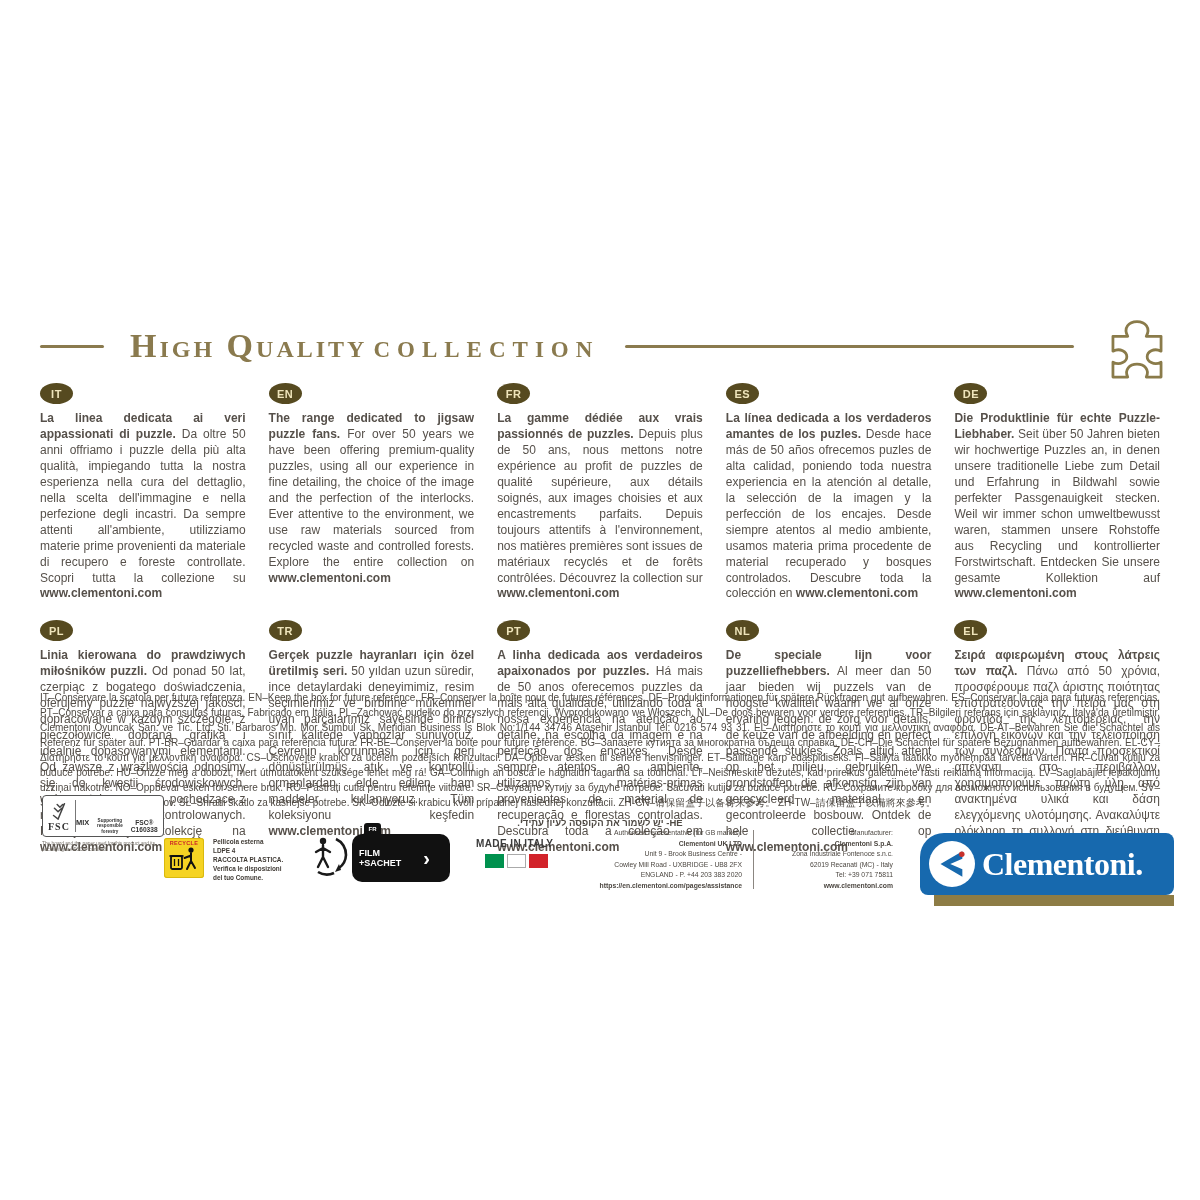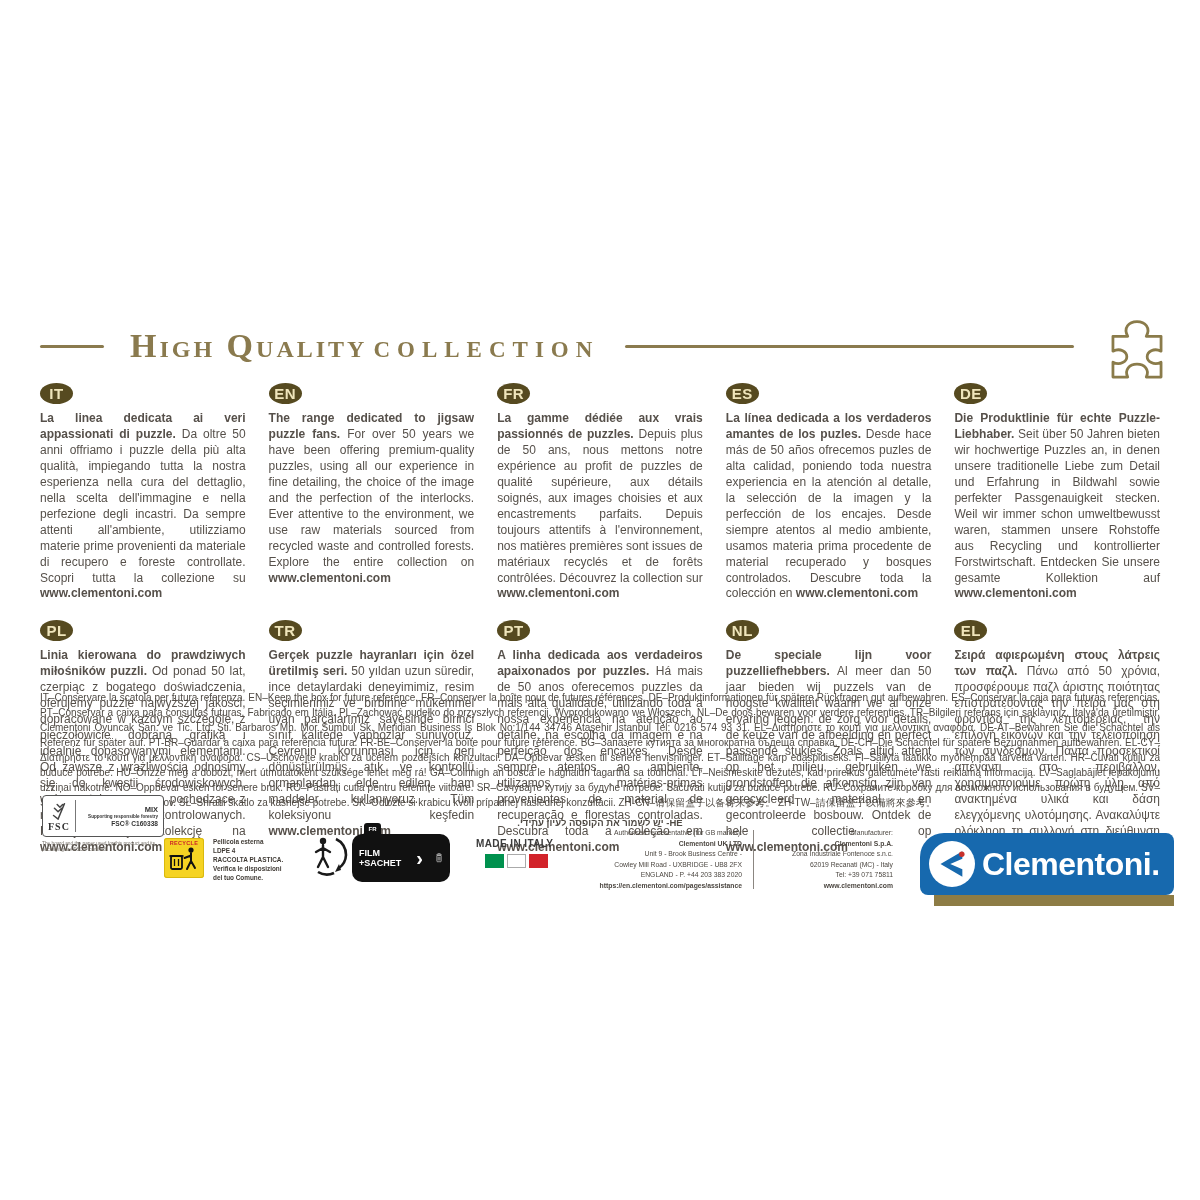--- a/index.html
+++ b/index.html
@@ -17,74 +17,74 @@
   .rule.left{width:64px;margin-right:26px;}
   .rule.right{flex:1;margin:0 26px;}
   .hq-title{display:flex;align-items:baseline;gap:6px;color:var(--accent);font-family:"Liberation Serif",serif;font-weight:600;white-space:nowrap;}
   .hq-title .t1{font-size:34px;font-variant:small-caps;letter-spacing:3px;}
   .hq-title .t2{font-size:23px;letter-spacing:7px;}
   .puzzle-icon{width:74px;height:74px;flex:0 0 auto;margin-top:14px;}
 
   
   .blocks{position:absolute;top:383px;left:40px;width:1120px;display:grid;grid-template-columns:repeat(5,1fr);column-gap:23px;row-gap:18px;}
   .lang-block{min-height:136px;}
-  .badge{display:inline-flex;align-items:center;justify-content:center;width:33px;height:21px;border-radius:50%;background:var(--badge);color:var(--badge-text);font-size:15px;font-weight:bold;letter-spacing:.5px;margin-bottom:7px;}
+  .badge{display:inline-flex;align-items:center;justify-content:center;width:33px;height:21px;border-radius:50%;background:var(--badge);color:var(--badge-text);font-size:11px;font-weight:bold;letter-spacing:.5px;margin-bottom:7px;}
   .blurb{font-size:12px;line-height:1.33;text-align:justify;color:var(--ink);}
   .blurb .lead{font-weight:bold;}
   .blurb .url{font-weight:bold;}
 
   
   .fineprint{position:absolute;top:690px;left:40px;width:1120px;color:#4f4a44;}
   .fineprint .main{font-size:10px;line-height:1.5;text-align:justify;}
   .rtl{direction:rtl;text-align:center;white-space:pre-wrap;}
   .heb{font-size:9.5px;margin-top:7px;font-weight:bold;}
   .ara{font-size:10.5px;font-weight:bold;margin-top:2px;}
   .ara-small{font-size:8px;margin-top:5px;color:#5a554f;}
 
   
   .fsc-group{position:absolute;left:42px;top:795px;width:122px;}
   .fsc-box{display:flex;align-items:stretch;border:1.3px solid #555;border-radius:4px;padding:4px 5px;background:#fff;height:42px;}
   .fsc-left{display:flex;flex-direction:column;align-items:center;justify-content:space-between;padding-right:5px;border-right:1px solid #777;}
   .fsc-left .fsc-word{font-family:"Liberation Serif",serif;font-weight:bold;font-size:10px;color:#333;letter-spacing:1px;}
-  .fsc-right{flex:1;display:flex;flex-direction:column;align-items:flex-end;justify-content:center;text-align:center;color:#333;}
+  .fsc-right{flex:1;display:flex;flex-direction:row;align-items:flex-start;justify-content:center;text-align:center;color:#333;margin-top:18px;}
   .fsc-right .mix{font-size:7.5px;font-weight:bold;}
   .fsc-right .tagline{font-size:4.6px;font-weight:bold;line-height:1.15;}
   .fsc-right .code{font-size:6.6px;font-weight:bold;margin-top:1px;}
   .fsc-caption{font-size:4.8px;line-height:1.3;color:#7a756e;margin-top:4px;text-align:left;}
 
   .plastic-group{position:absolute;left:164px;top:838px;display:flex;gap:9px;align-items:flex-start;}
   .sticker{width:40px;height:40px;background:var(--sticker-yellow);border-radius:3px;display:flex;flex-direction:column;align-items:center;padding-top:2px;box-shadow:0 0 0 1px #d9b90f inset;}
   .sticker .recycle-word{font-size:5.5px;font-weight:bold;color:var(--recycle-red);letter-spacing:.3px;}
   .plastic-text{font-size:6.4px;font-weight:bold;line-height:1.4;color:#3f3a34;white-space:pre-line;}
 
   .triman{position:absolute;left:306px;top:832px;}
   .sorting-label{position:absolute;left:352px;top:823px;}
   .sorting-tab{position:relative;left:12px;width:17px;height:11px;background:#111;border-radius:3px 3px 0 0;color:#fff;font-size:6px;font-weight:bold;display:flex;align-items:center;justify-content:center;}
-  .sorting-body{width:98px;height:48px;background:#111;border-radius:10px;display:flex;align-items:center;padding:0 7px;gap:15px;}
+  .sorting-body{width:98px;height:48px;background:#111;border-radius:10px;display:flex;align-items:center;padding:0 7px;gap:22px;}
   .sorting-body .film-text{color:#fff;font-size:9px;font-weight:bold;line-height:1.15;white-space:pre-line;flex:1;}
   .chev{color:#fff;font-size:20px;font-weight:bold;line-height:1;margin-right:-3px;}
 
   .made-italy{position:absolute;left:476px;top:838px;width:80px;}
   .made-italy .mi-label{font-size:10px;font-weight:bold;color:#3c3c3c;letter-spacing:.4px;white-space:nowrap;}
   .flag{display:flex;justify-content:center;gap:3px;margin-top:5px;}
   .flag span{width:19px;height:14px;display:block;}
   .flag .green{background:var(--flag-green);}
   .flag .white{background:#fff;border:1px solid #aaa;}
   .flag .red{background:var(--flag-red);}
 
   .addresses{position:absolute;left:560px;top:828px;display:flex;align-items:stretch;}
   .addr{font-size:6.8px;line-height:1.55;text-align:right;color:#4c4741;}
   .addr .b{font-weight:bold;}
   .addr .ml{white-space:pre-line;}
   .addr.rep{width:182px;}
   .addr-div{width:0;border-left:1.4px solid #8b8681;margin:2px 11px;}
   .addr.man{width:128px;}
 
   .clem-logo{position:absolute;left:920px;top:833px;width:254px;}
-  .clem-blue{width:254px;height:62px;background:var(--logo-blue);border-radius:24px 8px 8px 8px;display:flex;align-items:center;padding-left:9px;gap:7px;}
+  .clem-blue{width:254px;height:62px;background:var(--logo-blue);border-radius:24px 8px 8px 8px;display:flex;align-items:center;padding-left:9px;gap:7px;font-family:Liberation Serif, serif;}
   .clem-emblem{width:46px;height:46px;flex:0 0 auto;}
   .clem-word{color:#fff;font-size:32px;font-weight:bold;letter-spacing:-0.5px;}
   .clem-goldbar{margin-left:14px;width:240px;height:11px;background:var(--logo-gold);}
 </style>
 </head>
 <body>
 
 <div class="page">
 
   <header class="hq-header">

